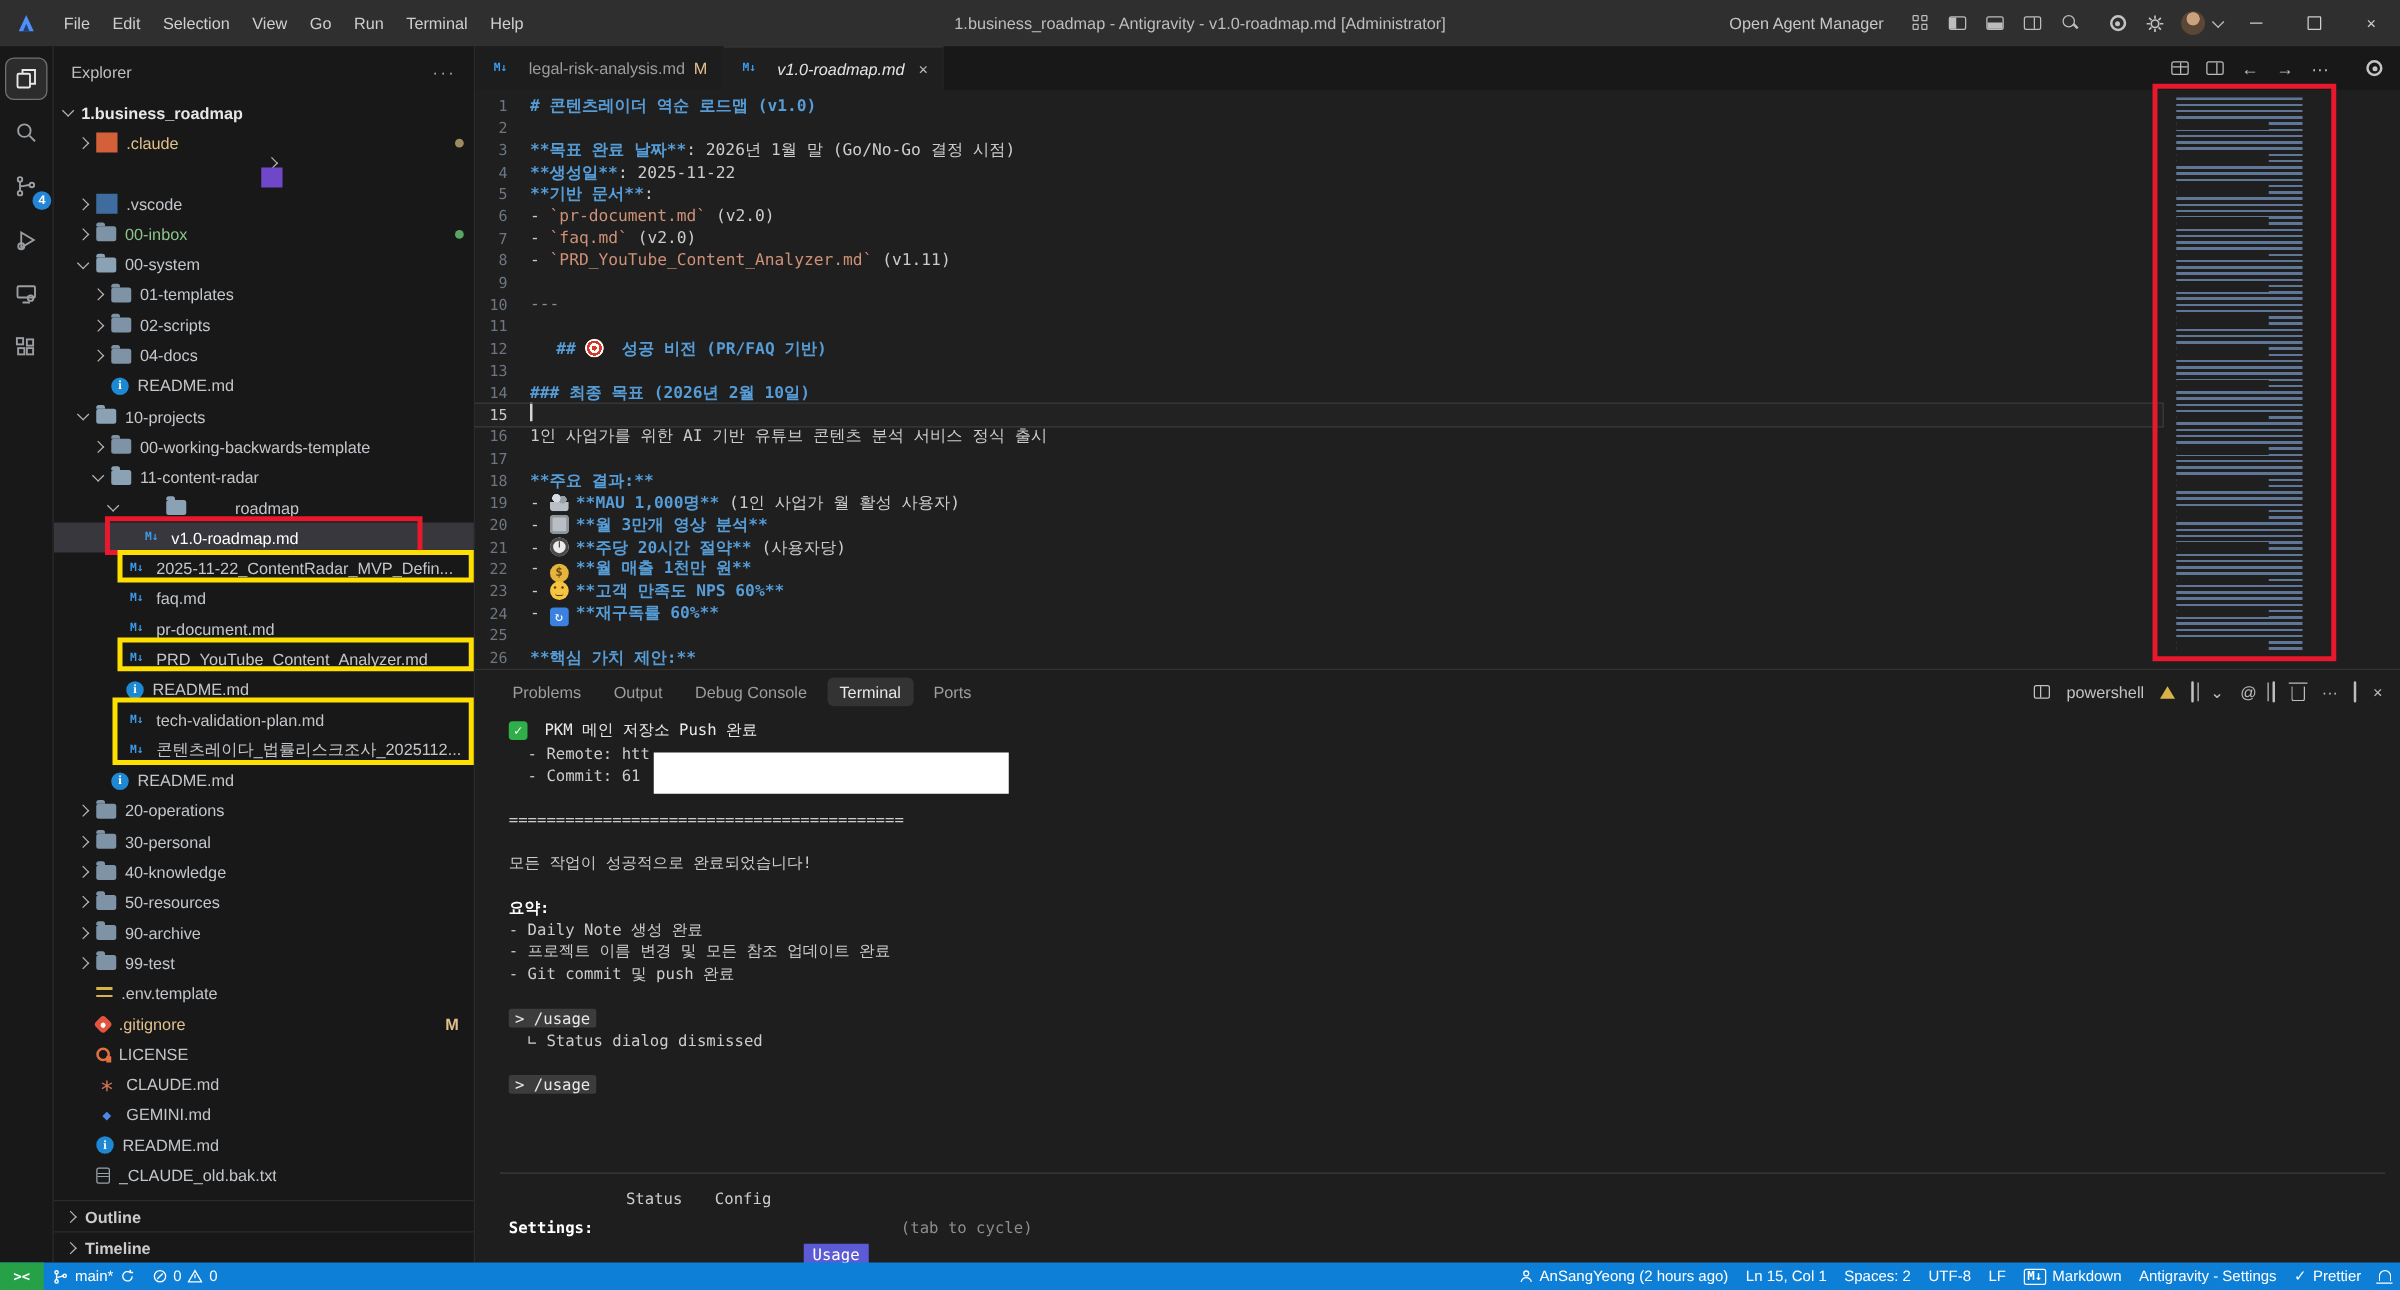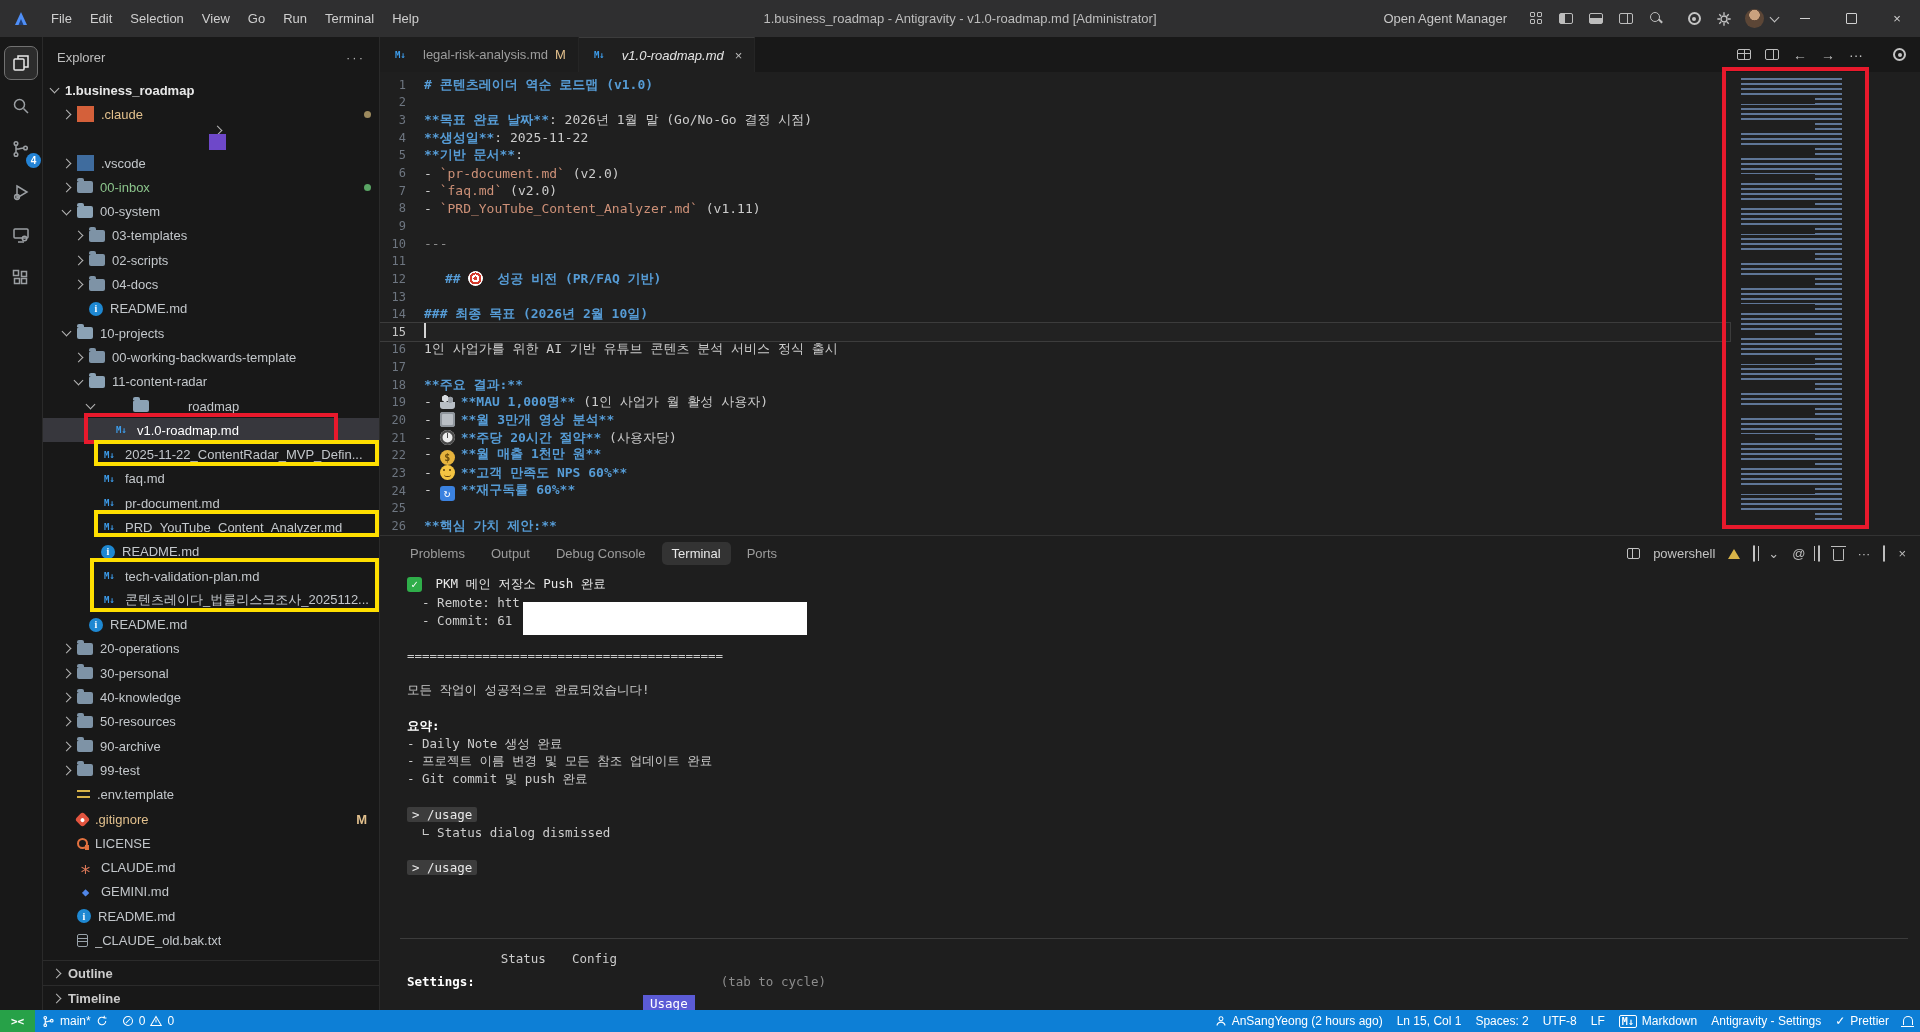--- a/index.html
+++ b/index.html
@@ -338,21 +338,21 @@
         <span class="rdot add"></span>
       </div>
       <div class="row" style="padding-left: 20px;">
         <span class="chev down"></span>
         <span class="ti ti-folder-open"></span>
         <span class="lab">00-system</span>
       </div>
       <div class="row" style="padding-left: 32px;">
         <span class="chev right"></span>
         <span class="ti ti-folder"></span>
-        <span class="lab">03-templates</span>
+        <span class="lab">01-templates</span>
       </div>
       <div class="row" style="padding-left: 32px;">
         <span class="chev right"></span>
         <span class="ti ti-folder"></span>
         <span class="lab">02-scripts</span>
       </div>
       <div class="row" style="padding-left: 32px;">
         <span class="chev right"></span>
         <span class="ti ti-folder"></span>
         <span class="lab">04-docs</span>

